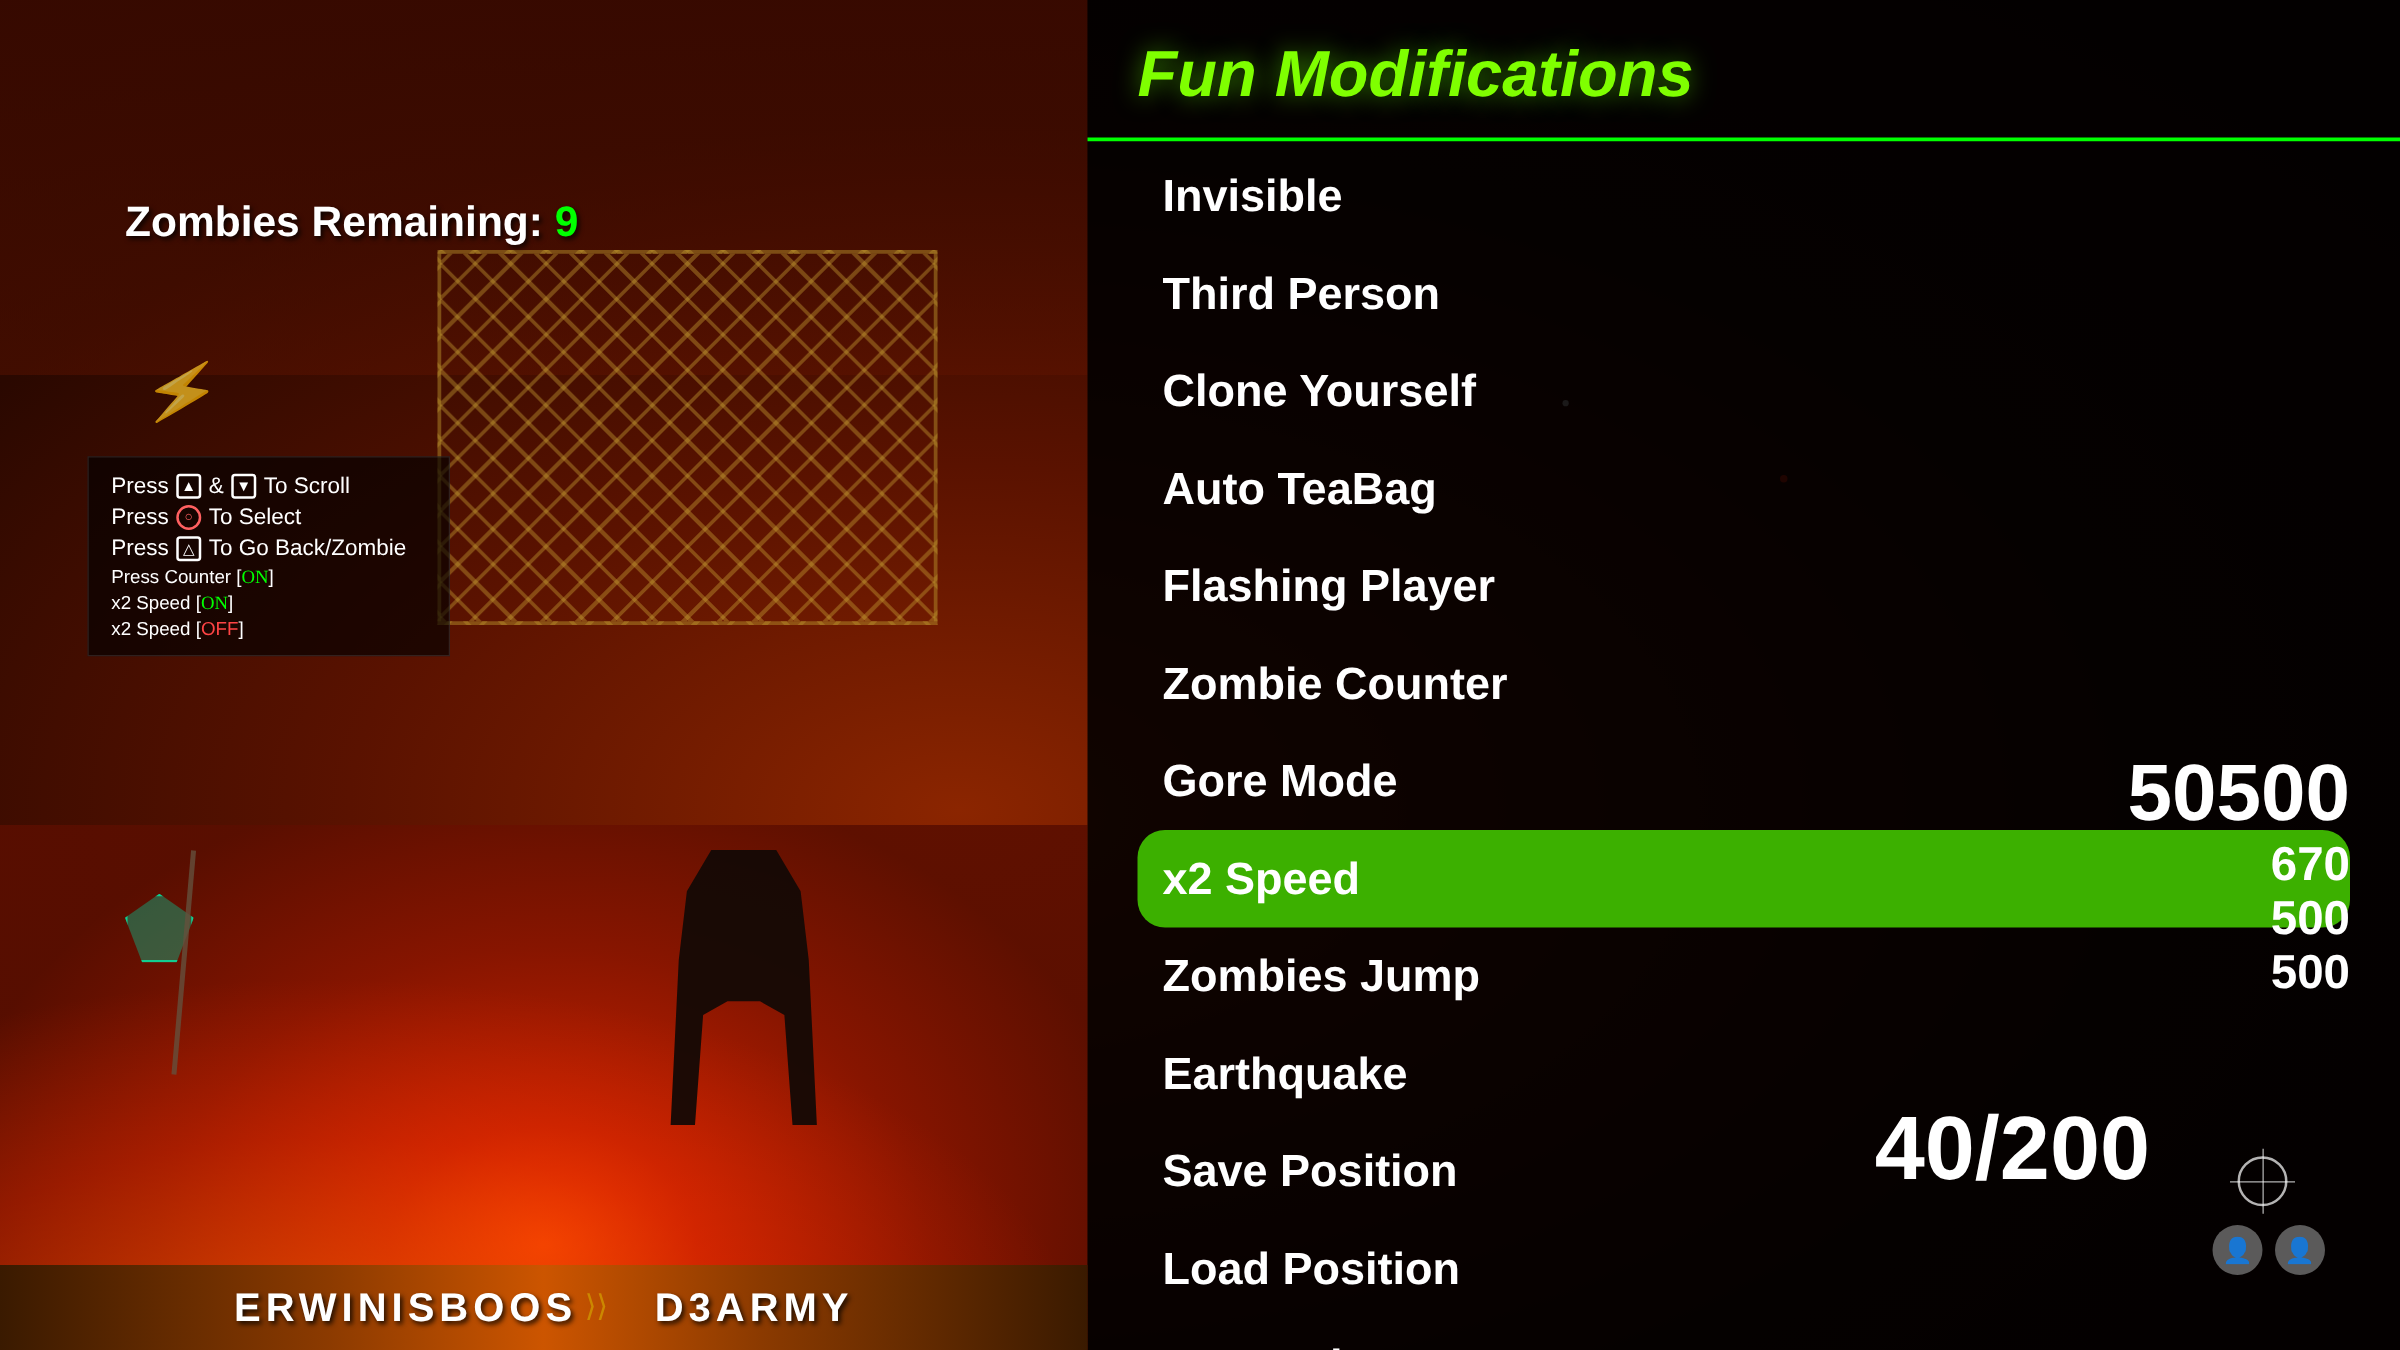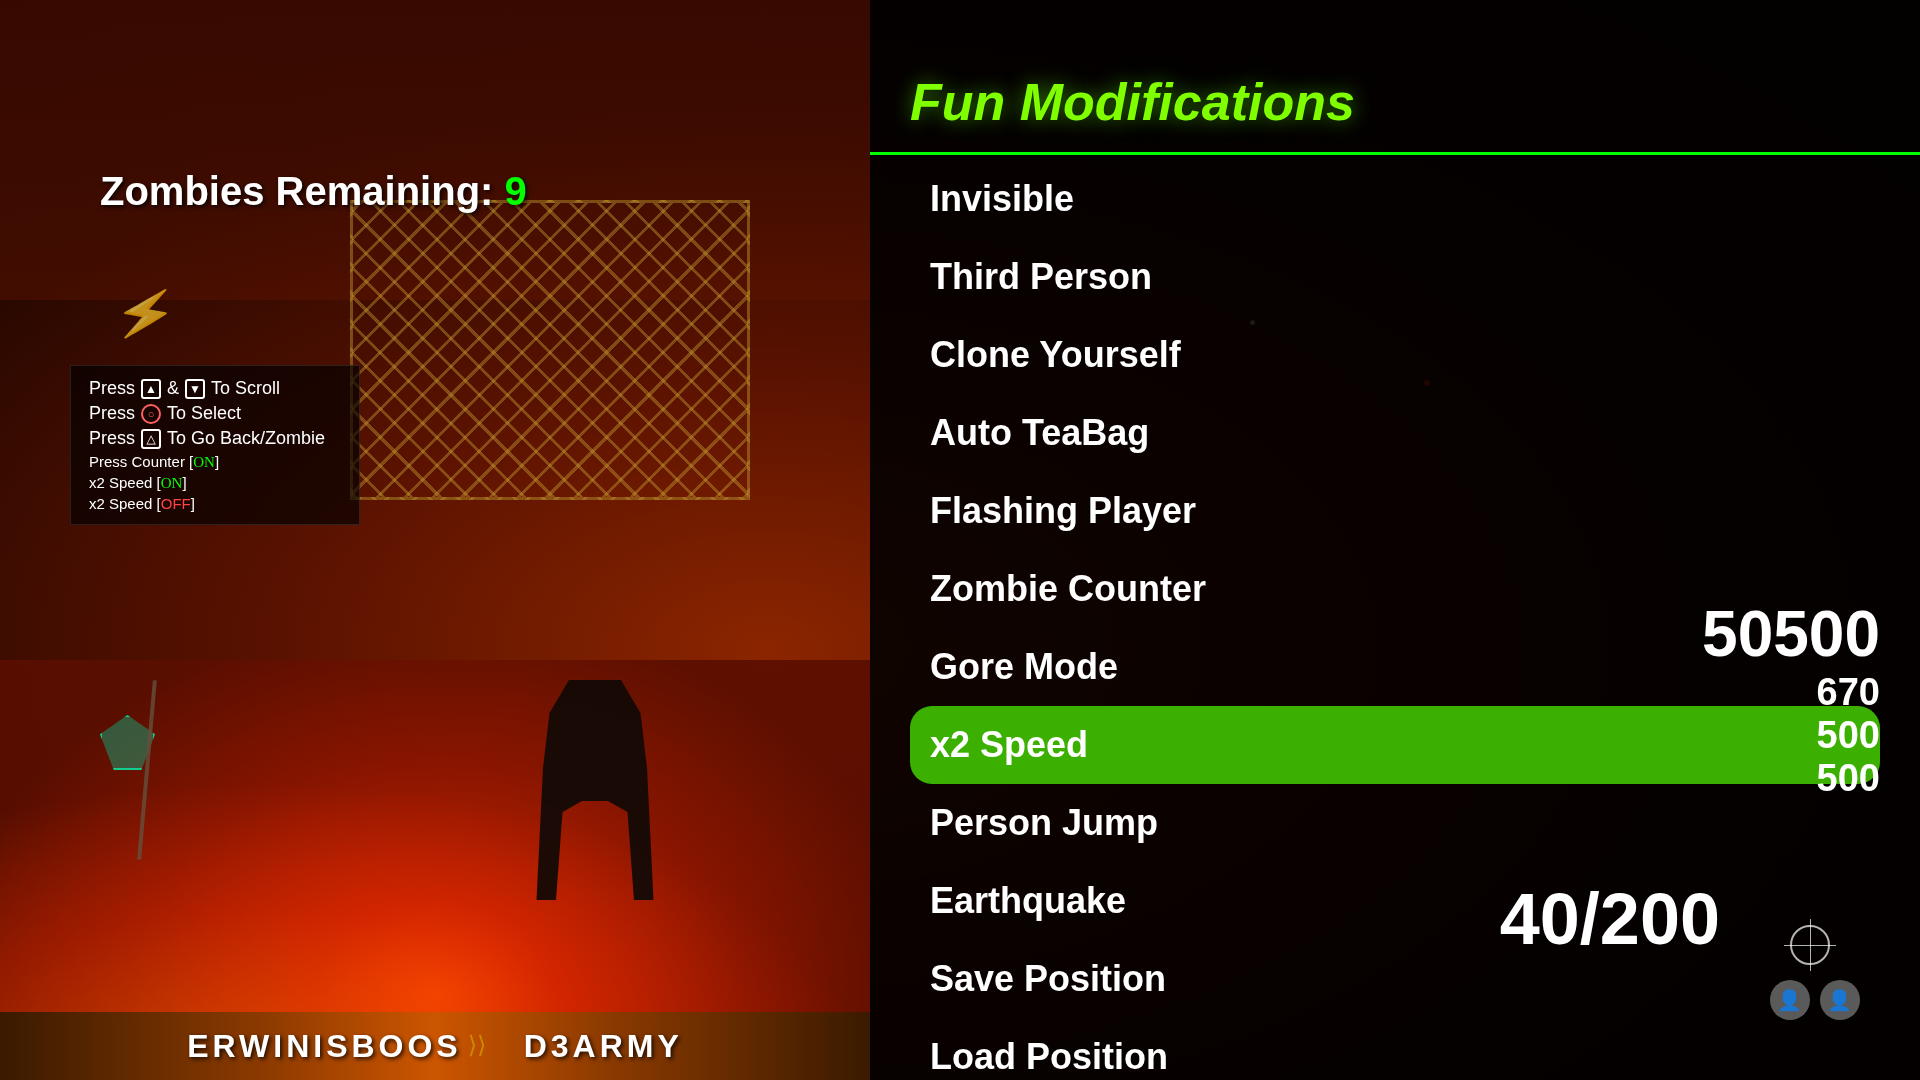--- a/index.html
+++ b/index.html
@@ -82,23 +82,23 @@
       width: 130px;
       height: 220px;
       background: rgba(20,10,5,0.95);
       border-radius: 10px 10px 0 0;
       clip-path: polygon(30% 0%, 70% 0%, 85% 15%, 90% 40%, 95% 100%, 80% 100%, 75% 60%, 60% 55%, 40% 55%, 25% 60%, 20% 100%, 5% 100%, 10% 40%, 15% 15%);
     }
 
     
     #zombies-remaining {
       position: absolute;
-      top: 169px;
+      top: 159px;
       left: 100px;
-      font-size: 40px;
+      font-size: 34px;
       color: white;
       font-family: Arial, sans-serif;
       font-weight: bold;
       text-shadow: 2px 2px 4px rgba(0,0,0,0.8);
     }
 
     #zombies-remaining .count {
       color: #00ff00;
     }
 
@@ -211,21 +211,20 @@
       margin-bottom: 5px;
     }
 
     #menu-title h1 {
       font-size: 52px;
       color: #7fff00;
       font-family: 'Arial Black', Arial, sans-serif;
       font-weight: 900;
       font-style: italic;
       text-shadow: 0 0 20px rgba(100,255,0,0.5);
-      margin-top: 42px;
     }
 
     #menu-list {
       list-style: none;
       padding: 0 40px;
     }
 
     #menu-list li {
       padding: 18px 20px;
       font-size: 36px;
@@ -443,21 +442,21 @@
 
   <ul id="menu-list">
     <li>Invisible</li>
     <li>Third Person</li>
     <li>Clone Yourself</li>
     <li>Auto TeaBag</li>
     <li>Flashing Player</li>
     <li>Zombie Counter</li>
     <li>Gore Mode</li>
     <li class="selected">x2 Speed</li>
-    <li>Person Jump</li>
+    <li>Zombies Jump</li>
     <li>Earthquake</li>
     <li>Save Position</li>
     <li>Load Position</li>
     <li>Pro Mod</li>
 
   </ul>
 
   <div id="score-display">
     <div class="score-main">50500</div>
     <div class="score-sub">670</div>

